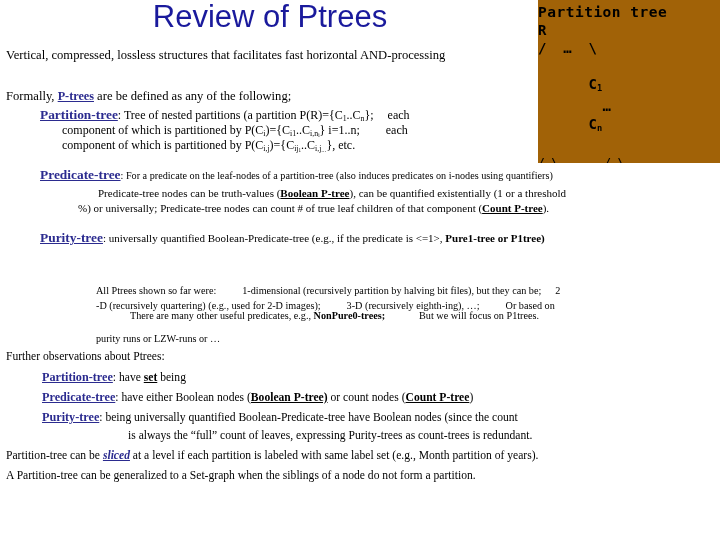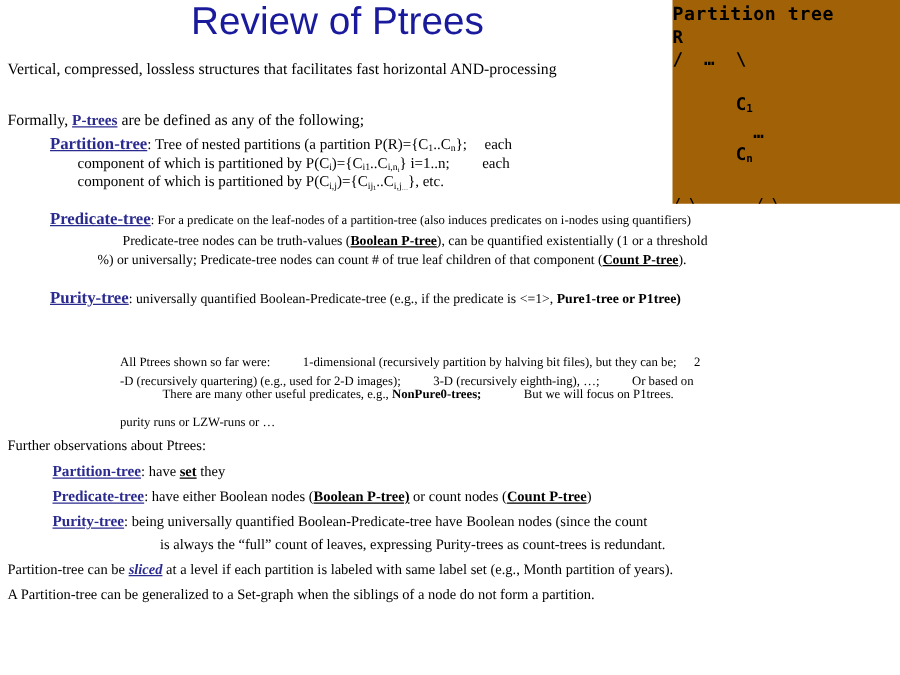--- a/index.html
+++ b/index.html
@@ -127,21 +127,21 @@
 
   <div class="txt l4" style="left:96px;top:299px;width:624px;">
     <span>-D (recursively quartering) (e.g., used for 2-D images);</span><span class="sp2"></span><span>3-D (recursively eighth-ing), …;</span><span class="sp2"></span><span>Or based on</span>
   </div>
 
   <div class="txt l4" style="left:96px;top:314px;width:624px;margin-top:18px;">purity runs or LZW-runs or …</div>
 
   <div class="txt l5" style="left:6px;top:349px;width:700px;">Further observations about Ptrees:</div>
 
   <div class="txt l5" style="left:42px;top:370px;width:678px;">
-    <span class="hdr2">Partition-tree</span><span>: have </span><b class="u">set</b><span> they</span>
+    <span class="hdr2">Partition-tree</span><span>: have </span><b class="u">set</b><span> being</span>
   </div>
 
   <div class="txt l5" style="left:42px;top:390px;width:678px;">
     <span class="hdr2">Predicate-tree</span><span>: have either Boolean nodes (</span><b class="u">Boolean P-tree)</b><span>  or count nodes (</span><b class="u">Count P-tree</b><span>)</span>
   </div>
 
   <div class="txt l5" style="left:42px;top:410px;width:678px;">
     <span class="hdr2">Purity-tree</span><span>: being universally quantified Boolean-Predicate-tree have Boolean nodes (since the count</span>
   </div>
 

